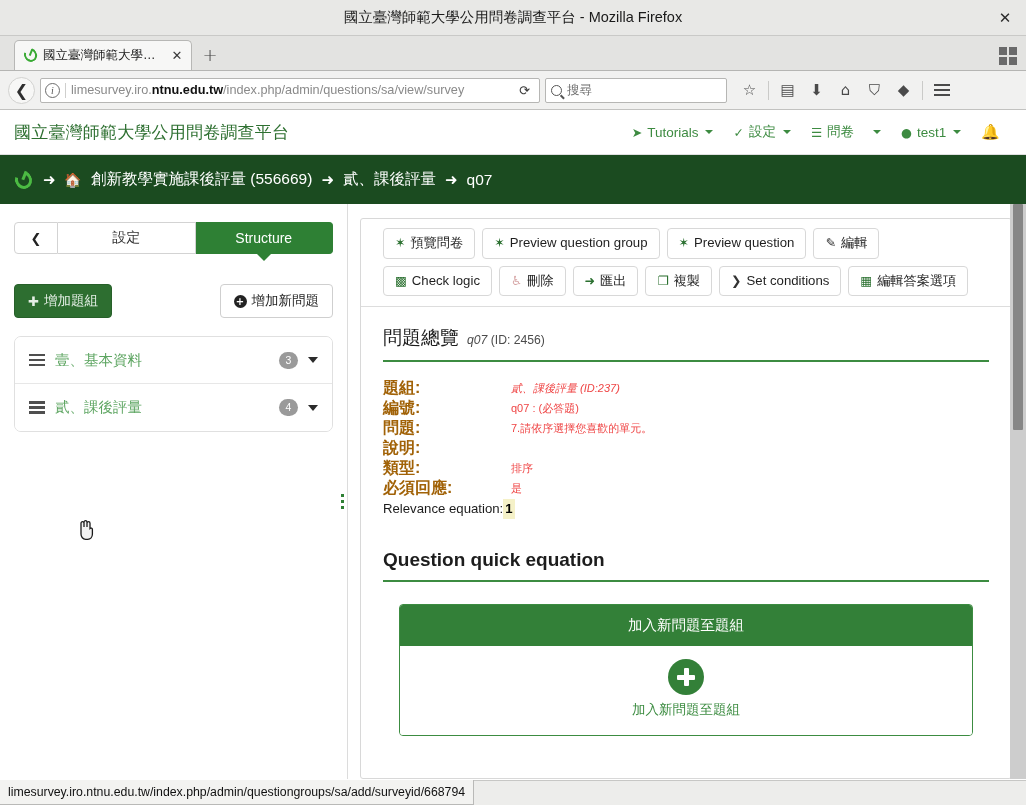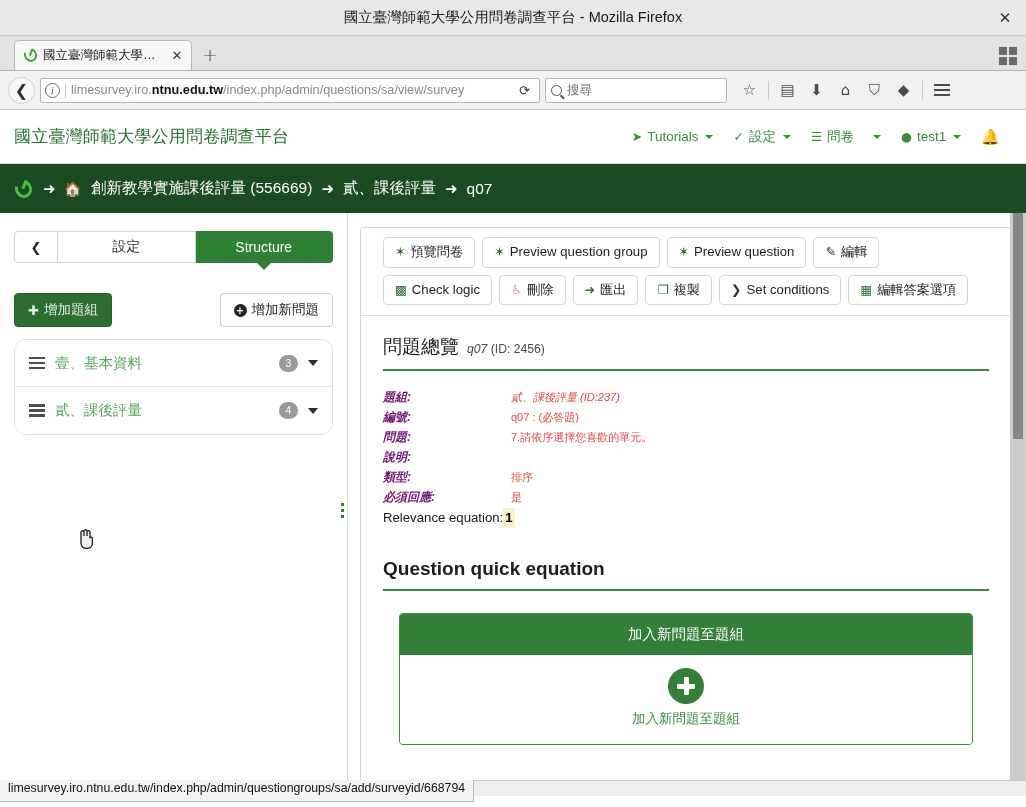--- a/index.html
+++ b/index.html
@@ -151,21 +151,21 @@
   .hamb i { width: 16px; height: 2.2px; background: #4a4a4a; display:block; }
 
   
   .app {
     position: relative;
     height: calc(807px - 36px - 35px - 39px - 27px);
     background: #fff;
     overflow: hidden;
   }
   .ls-header {
-    height: 54px; background: #fff; border-bottom: 1px solid #e0e0e0;
+    height: 45px; background: #fff; border-bottom: 1px solid #e0e0e0;
     display: flex; align-items: center; padding: 7px 14px;
     justify-content: space-between;
   }
   .ls-brand { font-size: 17px; color: #2e7031; letter-spacing: .2px; }
   .ls-nav { display: flex; align-items: center; gap: 20px; padding-right: 12px;}
   .ls-nav-item {
     display: flex; align-items: center; gap: 5px;
     color: #3d8b41; font-size: 13.5px; white-space: nowrap;
   }
   .caret {
@@ -238,21 +238,21 @@
     border-radius: 4px; font-size: 13.5px; padding: 7px 13px;
     display: flex; align-items: center; gap: 5px;
   }
   .plusdark { font-weight: 700; font-family: "DejaVu Sans", sans-serif; font-size: 13px;}
   .circplus {
     width: 13px; height: 13px; border-radius: 50%; background: #222;
     color: #fff; font-size: 10px; font-weight: 700; line-height: 13px;
     text-align: center; font-family: "DejaVu Sans", sans-serif;
   }
   .group-list {
-    margin-top: 12px; border: 1px solid #e0e0e0; border-radius: 12px;
+    margin-top: 18px; border: 1px solid #e0e0e0; border-radius: 7px;
     overflow: hidden;
   }
   .group-row {
     height: 47px; display: flex; align-items: center; padding: 0 14px;
     border-bottom: 1px solid #e7e7e7; gap: 10px; background: #fff;
   }
   .group-row:last-child { border-bottom: none; }
   .ghandle { display:flex; flex-direction:column; gap:2.5px; }
   .ghandle i { width: 16px; height: 2.6px; background: #4f4f4f; display:block; }
   .gname { flex: 1; color: #5da561; font-size: 14.5px; }
@@ -309,23 +309,22 @@
     display: flex; align-items: baseline; gap: 8px;
     padding-bottom: 9px; border-bottom: 2px solid #3c8c41;
   }
   .sec-title { font-size: 19px; color: #1d1d1d; }
   .sec-sub { font-size: 12.2px; color: #4b4b4b; font-style: italic; }
   .sec-sub .nonital { font-style: normal; }
 
   .detail-table { margin-top: 16px; }
   .drow { display: flex; line-height: 20px; }
   .dkey {
-    width: 128px; flex: 0 0 128px; font-size: 12px; font-weight: 700;
-    color: #701a75;
-    font-style: italic;
+    width: 128px; flex: 0 0 128px; font-size: 16px; font-weight: 700;
+    color: #a16207;
   }
   .dval { font-size: 11px; color: #ef4444; }
   .dval.ital { font-style: italic; }
   .relrow { display: flex; line-height: 20px; margin-top: 1px; }
   .relkey { font-size: 13.2px; color: #1b1b1b; }
   .relval { font-size: 13.2px; font-weight: 700; background: #f5f1c8; padding: 0 2px; }
 
   .qa-title-row {
     margin-top: 30px; padding-bottom: 9px; border-bottom: 2px solid #3c8c41;
   }
@@ -358,23 +357,23 @@
     position: absolute; right: 0; top: 0; width: 16px; height: 100%;
     background: #cdcdcd;
   }
   .pagescroll .thumb {
     position: absolute; left: 3px; top: 0; width: 10px; height: 226px;
     background: #868686; border-radius: 1px;
   }
 
   
   .statusbar {
-    height: 16px; background: #ededeb;
+    height: 25px; background: #ededeb;
     border-top: 1px solid #c7c7c5;
-    display: flex; align-items: center;
+    display: flex; align-items: flex-end;
   }
   .status-pop {
     background: #f3f3f1; border: 1px solid #b9b9b7; border-top: none;
     border-left: none;
     height: 26px; display: flex; align-items: center; padding: 0 8px;
     font-size: 12.3px; color: #111;
   }
 </style>
 </head>
 <body>

